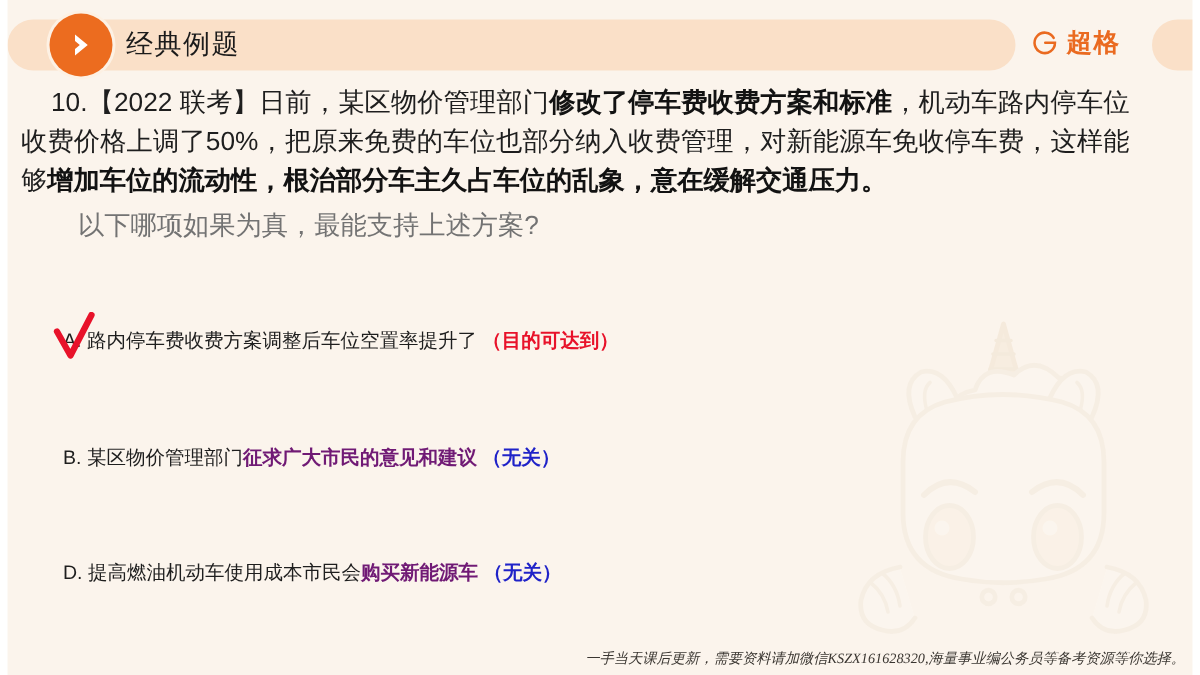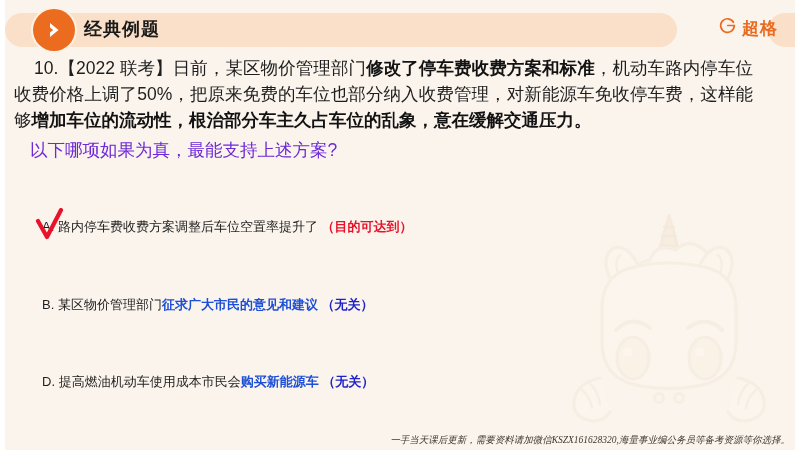--- a/index.html
+++ b/index.html
@@ -78,33 +78,33 @@
     align-items: center;
     justify-content: center;
     box-shadow: 0 0 0 2px #fdf1e4;
   }
   .header-circle svg { display: block; }
   .header-title {
     position: absolute;
     left: 84px;
     top: 17px;
     font-size: 18px;
-    font-weight: bold;
+    font-weight: normal;
     color: #1b1b1b;
     letter-spacing: 1px;
     z-index: 8;
     white-space: nowrap;
   }
   .brand {
     position: absolute;
-    right: 22px;
+    right: 53px;
     top: 17px;
     z-index: 8;
     display: flex;
-    align-items: flex-start;
+    align-items: center;
     gap: 6px;
     white-space: nowrap;
   }
   .brand-mark {
     width: 17px;
     height: 17px;
     display: block;
   }
   .brand-name {
     font-size: 17px;
@@ -129,41 +129,41 @@
     color: #1e1e1e;
     text-align: justify;
     text-justify: inter-ideograph;
     letter-spacing: 0px;
   }
   .para .indent { display: inline-block; width: 20px; }
   .b { font-weight: bold; color: #121212; }
 
   .question {
     margin: 4px 0 0 0;
-    padding-left: 30px;
+    padding-left: 52px;
     font-size: 17.5px;
     line-height: 27px;
-    color: #6d28d9;
+    color: #737373;
   }
 
   .options {
     margin: 3px 0 0 0;
     padding: 0 0 0 42px;
     list-style: none;
   }
   .opt {
     position: relative;
     font-size: 13px;
     line-height: 29.5px;
     color: #1e1e1e;
     white-space: nowrap;
     margin-top: 48px;
   }
   .opt-letter { display: inline-block; }
-  .hl-blue { color: #1d4ed8; font-weight: bold; }
+  .hl-blue { color: #701a75; font-weight: bold; }
   .tag-red { color: #e8122a; font-weight: bold; }
   .tag-blue { color: #1f22c8; font-weight: bold; }
 
   
   .check-mark {
     position: absolute;
     left: -8px;
     top: -4px;
     width: 34px;
     height: 34px;

